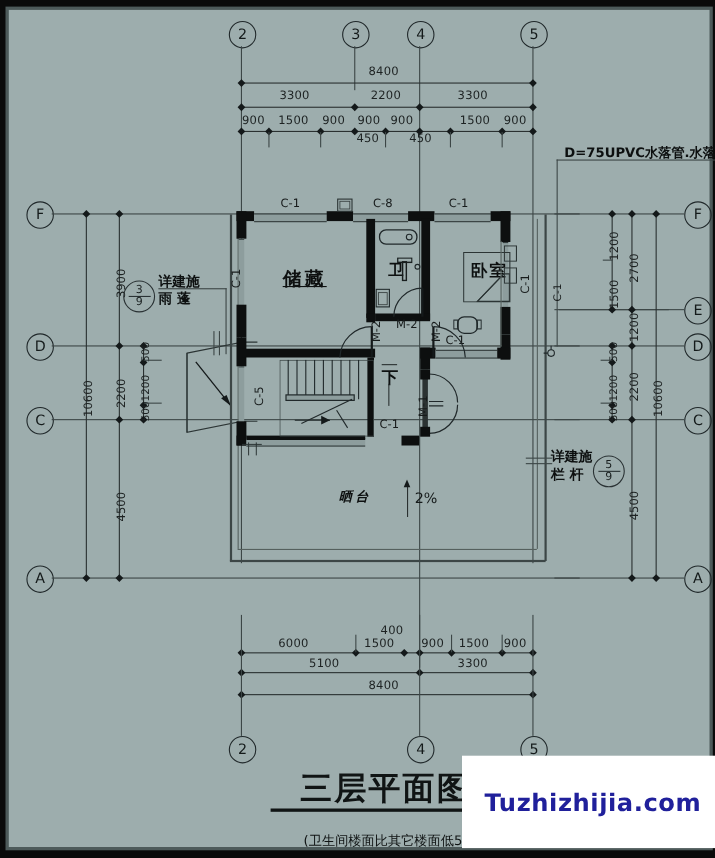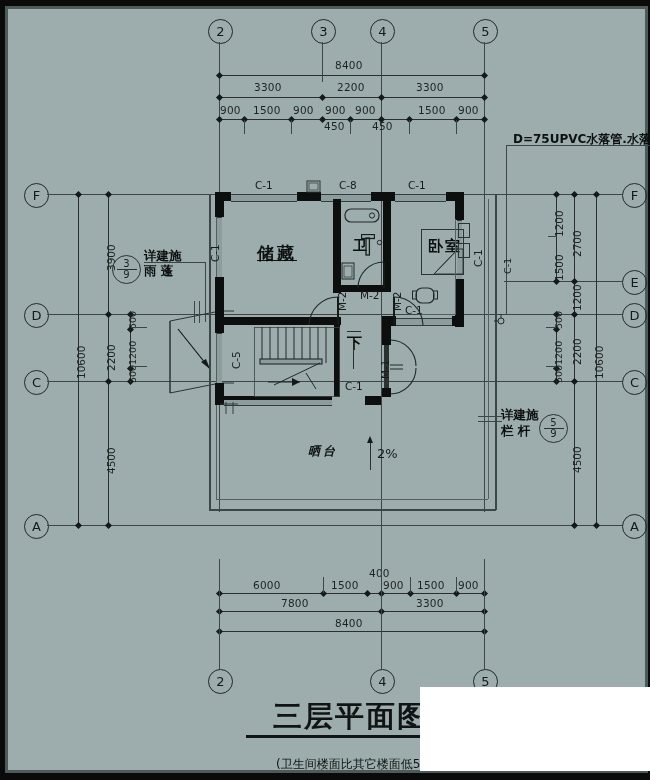--- a/index.html
+++ b/index.html
@@ -431,33 +431,33 @@
     <div class="ln" style="left:211px;top:584px;width:266px;height:1px;"></div>
     <div class="tick" style="left:209px;top:582px;"></div>
     <div class="tick" style="left:313px;top:582px;"></div>
     <div class="tick" style="left:357px;top:582px;"></div>
     <div class="tick" style="left:371px;top:582px;"></div>
     <div class="tick" style="left:400px;top:582px;"></div>
     <div class="tick" style="left:446px;top:582px;"></div>
     <div class="tick" style="left:474px;top:582px;"></div>
     <div class="txt dim" style="left:245px;top:570px;">6000</div>
     <div class="txt dim" style="left:323px;top:570px;">1500</div>
-    <div class="txt dim" style="left:361px;top:558px;">400</div>
+    <div class="txt dim" style="left:338px;top:558px;">400</div>
     <div class="txt dim" style="left:375px;top:570px;">900</div>
     <div class="txt dim" style="left:409px;top:570px;">1500</div>
     <div class="txt dim" style="left:450px;top:570px;">900</div>
     <div class="ln thin" style="left:315px;top:568px;width:1px;height:16px;"></div>
     <div class="ln thin" style="left:402px;top:568px;width:1px;height:16px;"></div>
     <div class="ln thin" style="left:448px;top:568px;width:1px;height:16px;"></div>
 
     <div class="ln" style="left:211px;top:602px;width:266px;height:1px;"></div>
     <div class="tick" style="left:209px;top:600px;"></div>
     <div class="tick" style="left:371px;top:600px;"></div>
     <div class="tick" style="left:474px;top:600px;"></div>
-    <div class="txt dim" style="left:273px;top:588px;">7800</div>
+    <div class="txt dim" style="left:273px;top:588px;">5100</div>
     <div class="txt dim" style="left:408px;top:588px;">3300</div>
 
     <div class="ln" style="left:211px;top:622px;width:266px;height:1px;"></div>
     <div class="tick" style="left:209px;top:620px;"></div>
     <div class="tick" style="left:474px;top:620px;"></div>
     <div class="txt dim" style="left:327px;top:608px;">8400</div>
 
     <div class="ln thin" style="left:211px;top:550px;width:1px;height:110px;"></div>
     <div class="ln thin" style="left:373px;top:550px;width:1px;height:110px;"></div>
     <div class="ln thin" style="left:476px;top:550px;width:1px;height:110px;"></div>
@@ -469,16 +469,17 @@
       </div>
     <div class="bub" style="left:465px;top:660px;width:23px;height:23px;">
         <span>5</span>
       </div>
 
     <div id="title" class="cn">三层平面图</div>
     <div id="title-rule"></div>
     <div id="subtitle" class="cn" style="font-weight:normal;">(卫生间楼面比其它楼面低50)</div>
 
     <div id="wm">
+      <div id="wm-en">Tuzhizhijia.com</div>
     </div>
 
   </div>
 </div>
 
 </body></html>

